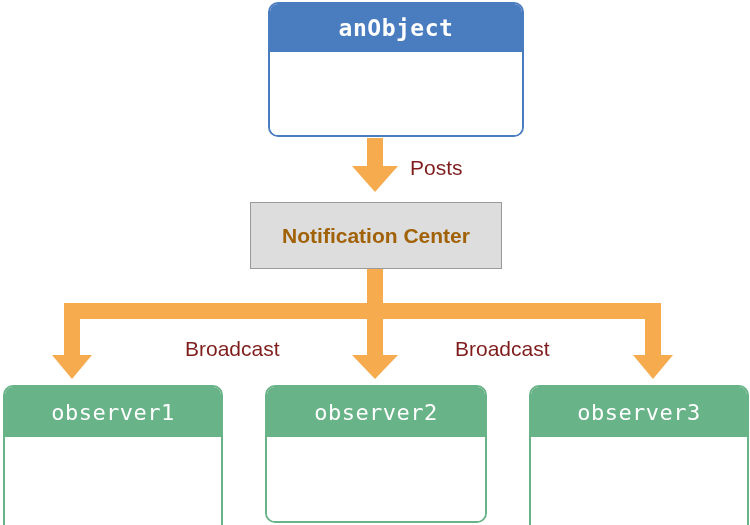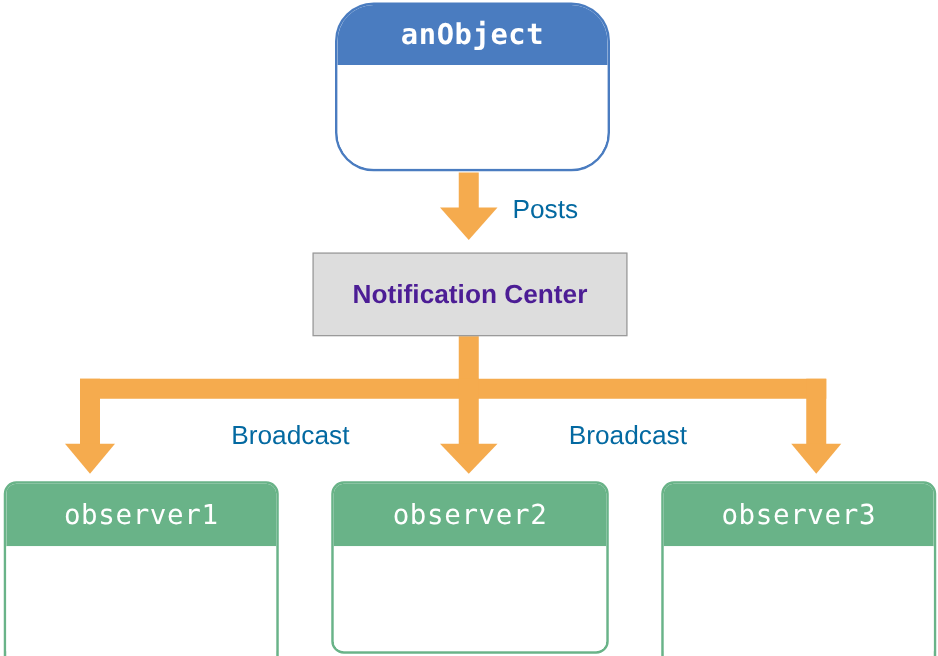--- a/index.html
+++ b/index.html
@@ -61,28 +61,28 @@
     background: #ffffff;
   }
   .gray-box {
     position: absolute;
     box-sizing: border-box;
     background: #dddddd;
     border: 1px solid #9a9a9a;
     display: flex;
     align-items: center;
     justify-content: center;
-    color: #4c1d95;
+    color: #a16207;
     font-size: 21px;
     font-weight: bold;
     font-family: "Liberation Sans", sans-serif;
   }
   .edge-label {
     position: absolute;
-    color: #0369a1;
+    color: #7f1d1d;
     font-size: 21px;
     font-family: "Liberation Sans", sans-serif;
     white-space: nowrap;
   }
 </style>
 </head>
 <body>
 
 <svg id="canvas" viewBox="0 0 750 525" xmlns="http://www.w3.org/2000/svg">
 
@@ -101,21 +101,21 @@
     <polygon points="52,355 92,355 72,379" fill="#f5ab4e"></polygon>
 
     <rect x="367" y="303" width="16" height="56" fill="#f5ab4e"></rect>
     <polygon points="352,355 398,355 375,379" fill="#f5ab4e"></polygon>
 
     <rect x="645" y="303" width="16" height="56" fill="#f5ab4e"></rect>
     <polygon points="633,355 673,355 653,379" fill="#f5ab4e"></polygon>
   </g>
 </svg>
 
-<div class="node node-blue" style="left:268px; top:2px; width:220px; height:135px;border-radius:31px;">
+<div class="node node-blue" style="left:268px; top:2px; width:256px; height:135px;">
   <div class="node-header header-blue">
     <span>anObject</span>
   </div>
   <div class="node-body" style="height:83px;"></div>
 </div>
 
 <div class="edge-label" style="left:410px; top:156px;">Posts</div>
 
 <div class="gray-box" style="left:250px; top:202px; width:252px; height:67px;">
   <span>Notification Center</span>

